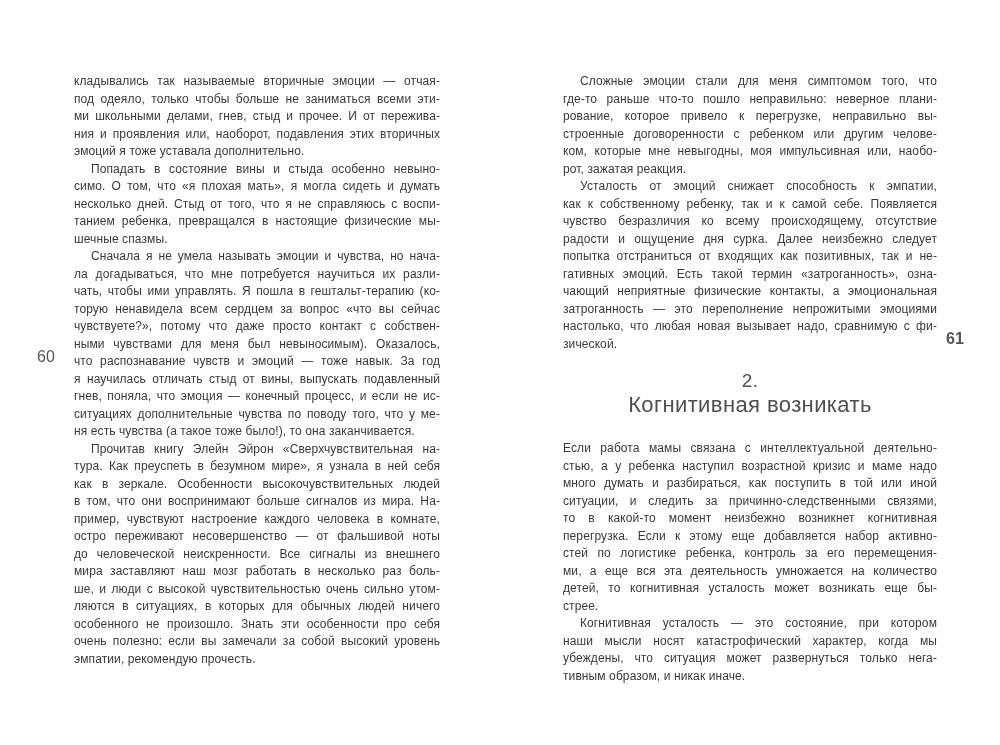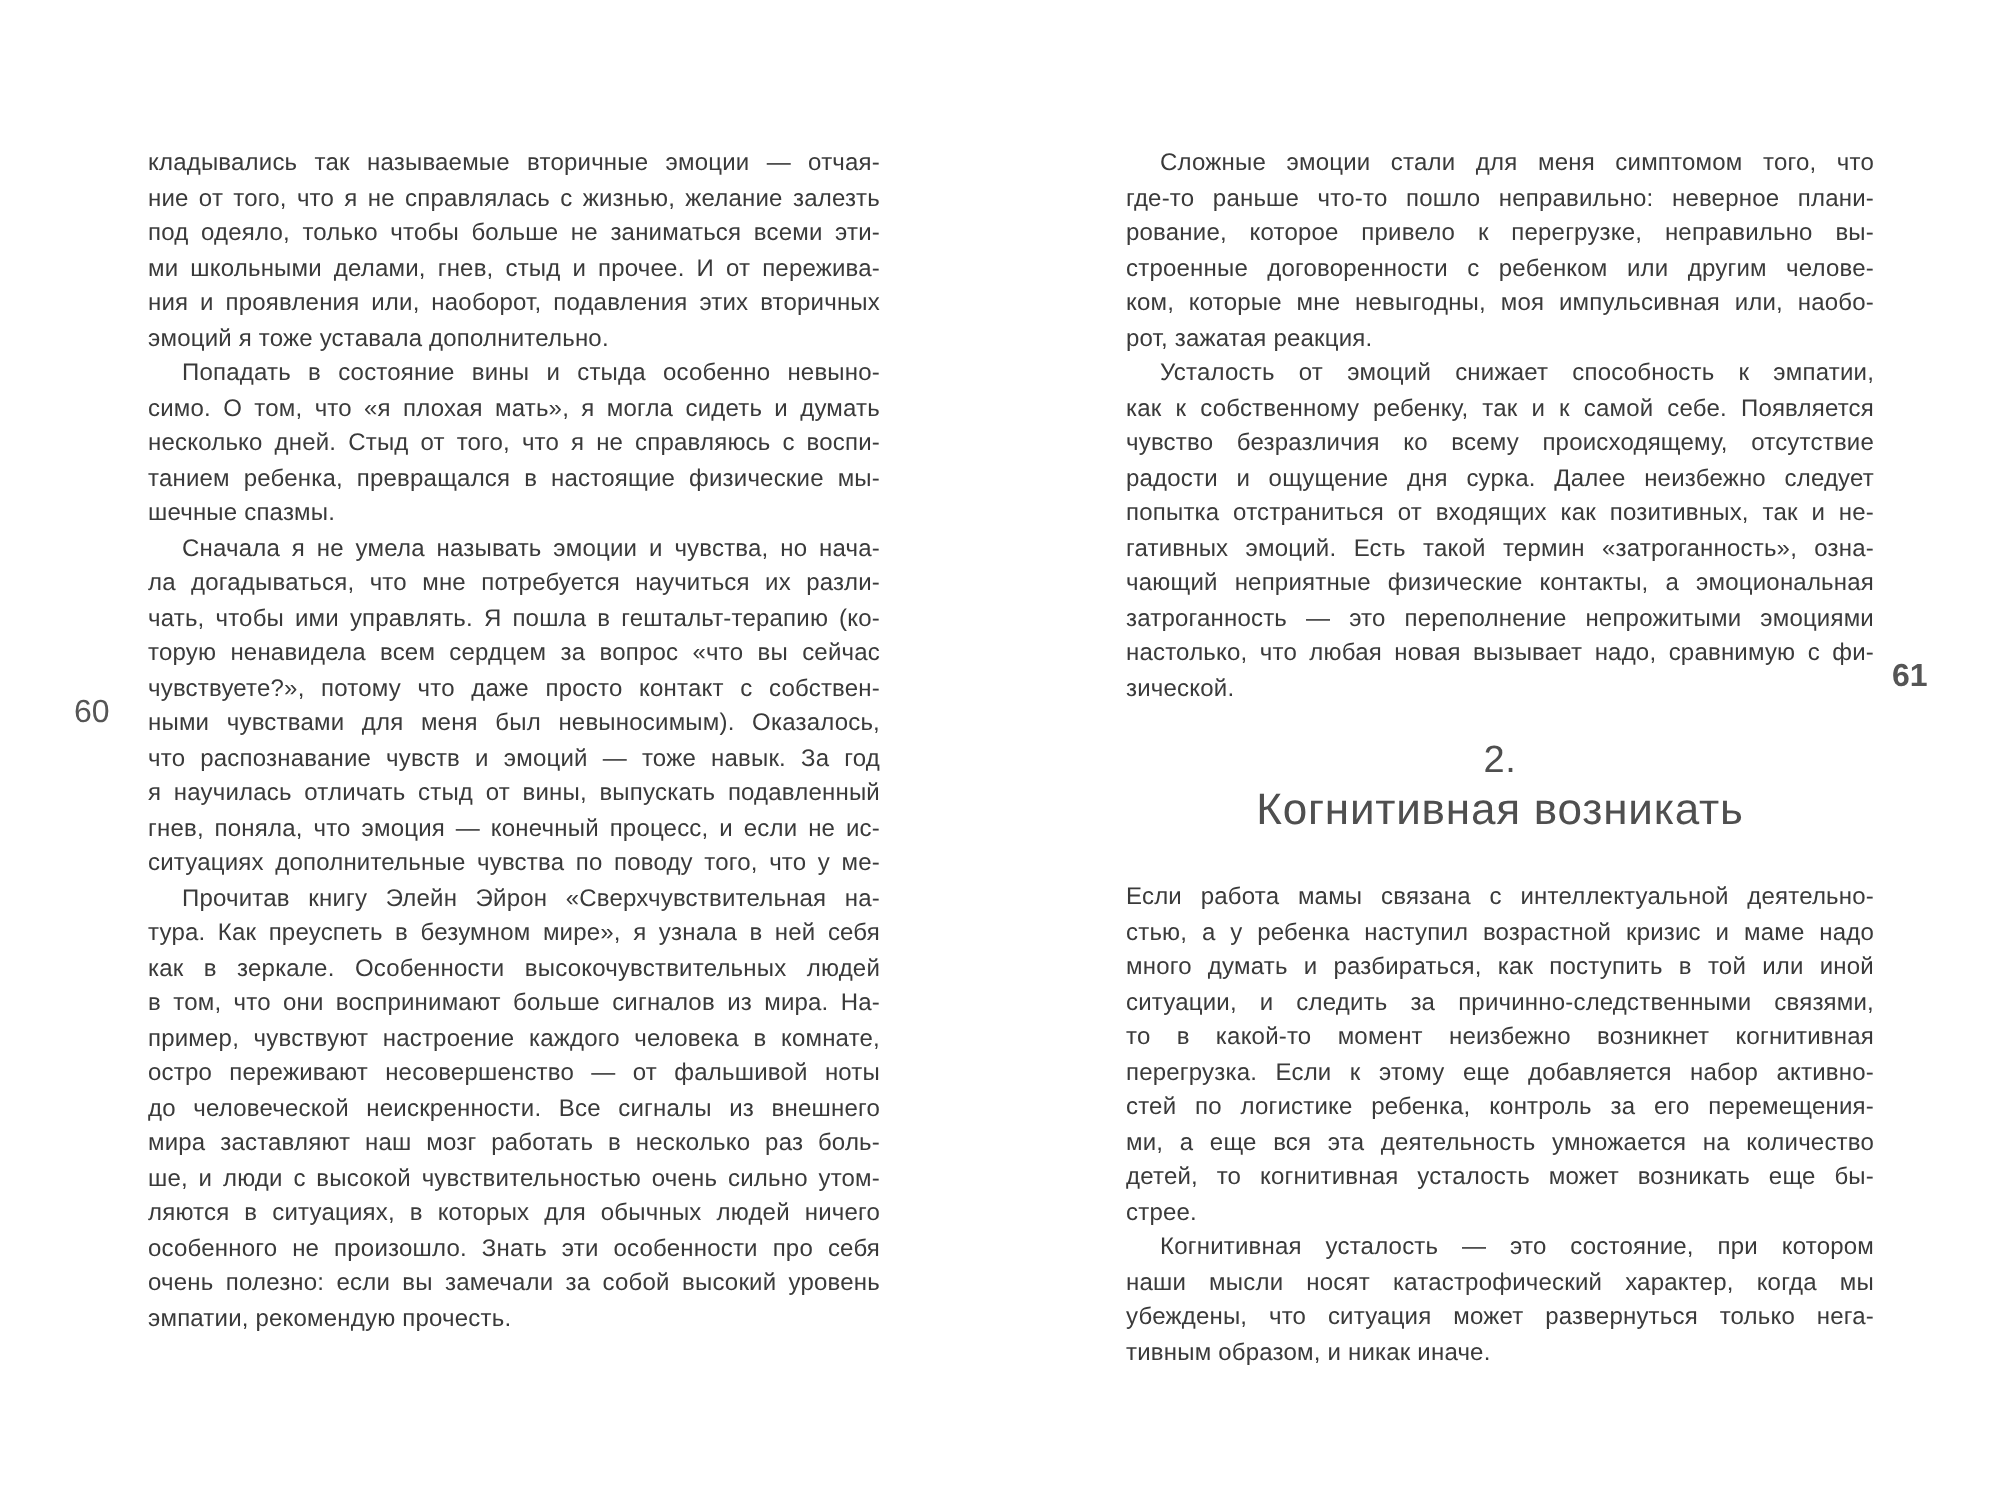--- a/index.html
+++ b/index.html
@@ -59,21 +59,20 @@
 </head>
 <body>
 
 <div class="spread">
 
   <div class="page-number page-number-left">60</div>
 
   <div class="column column-left">
       <div class="paragraph">
         <div class="line">кладывались так называемые вторичные эмоции — отчая-</div>
-        <div class="line">ние от того, что я не справлялась с жизнью, желание залезть</div>
         <div class="line">под одеяло, только чтобы больше не заниматься всеми эти-</div>
         <div class="line">ми школьными делами, гнев, стыд и прочее. И от пережива-</div>
         <div class="line">ния и проявления или, наоборот, подавления этих вторичных</div>
         <div class="line last">эмоций я тоже уставала дополнительно.</div>
       </div>
       <div class="paragraph">
         <div class="line indent">Попадать в состояние вины и стыда особенно невыно-</div>
         <div class="line">симо. О том, что «я плохая мать», я могла сидеть и думать</div>
         <div class="line">несколько дней. Стыд от того, что я не справляюсь с воспи-</div>
         <div class="line">танием ребенка, превращался в настоящие физические мы-</div>
@@ -83,20 +82,21 @@
         <div class="line indent">Сначала я не умела называть эмоции и чувства, но нача-</div>
         <div class="line">ла догадываться, что мне потребуется научиться их разли-</div>
         <div class="line">чать, чтобы ими управлять. Я пошла в гештальт-терапию (ко-</div>
         <div class="line">торую ненавидела всем сердцем за вопрос «что вы сейчас</div>
         <div class="line">чувствуете?», потому что даже просто контакт с собствен-</div>
         <div class="line">ными чувствами для меня был невыносимым). Оказалось,</div>
         <div class="line">что распознавание чувств и эмоций — тоже навык. За год</div>
         <div class="line">я научилась отличать стыд от вины, выпускать подавленный</div>
         <div class="line">гнев, поняла, что эмоция — конечный процесс, и если не ис-</div>
         <div class="line">ситуациях дополнительные чувства по поводу того, что у ме-</div>
+        <div class="line last">ня есть чувства (а такое тоже было!), то она заканчивается.</div>
       </div>
       <div class="paragraph">
         <div class="line indent">Прочитав книгу Элейн Эйрон «Сверхчувствительная на-</div>
         <div class="line">тура. Как преуспеть в безумном мире», я узнала в ней себя</div>
         <div class="line">как в зеркале. Особенности высокочувствительных людей</div>
         <div class="line">в том, что они воспринимают больше сигналов из мира. На-</div>
         <div class="line">пример, чувствуют настроение каждого человека в комнате,</div>
         <div class="line">остро переживают несовершенство — от фальшивой ноты</div>
         <div class="line">до человеческой неискренности. Все сигналы из внешнего</div>
         <div class="line">мира заставляют наш мозг работать в несколько раз боль-</div>

